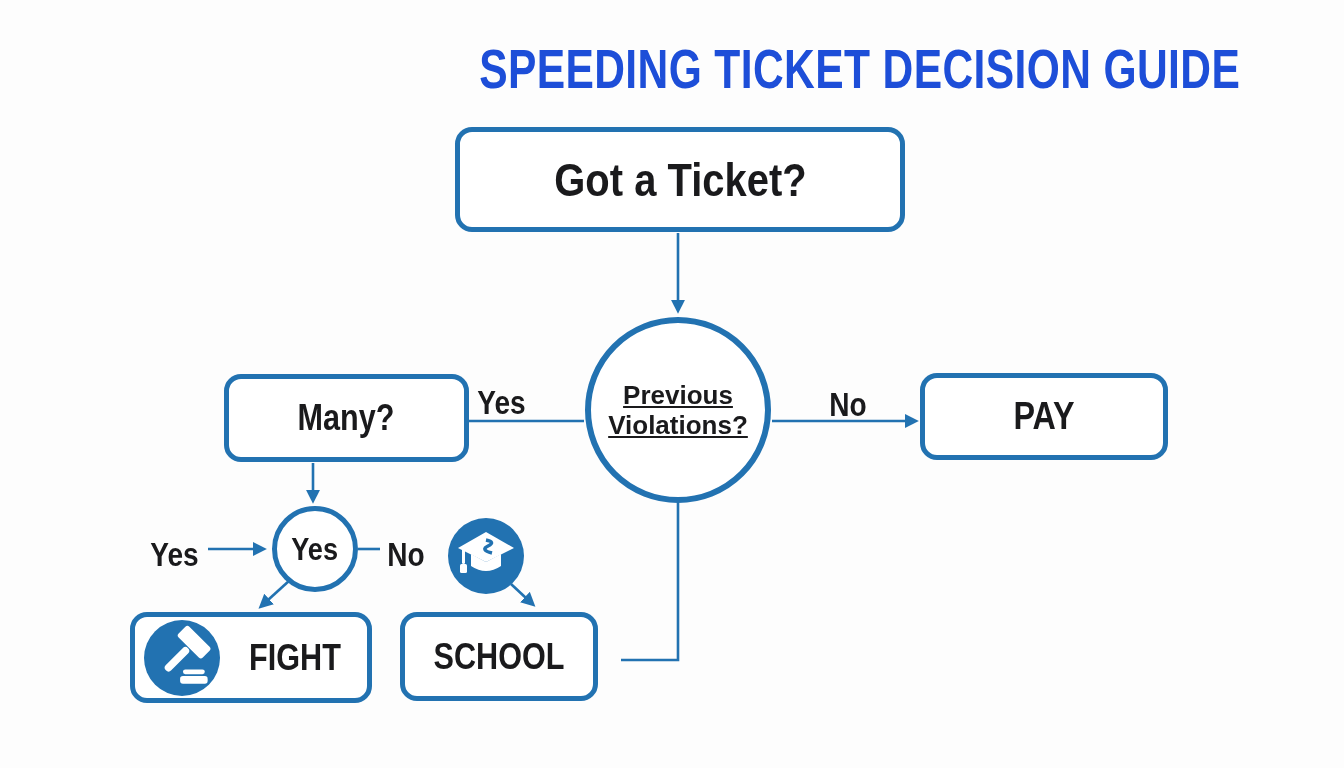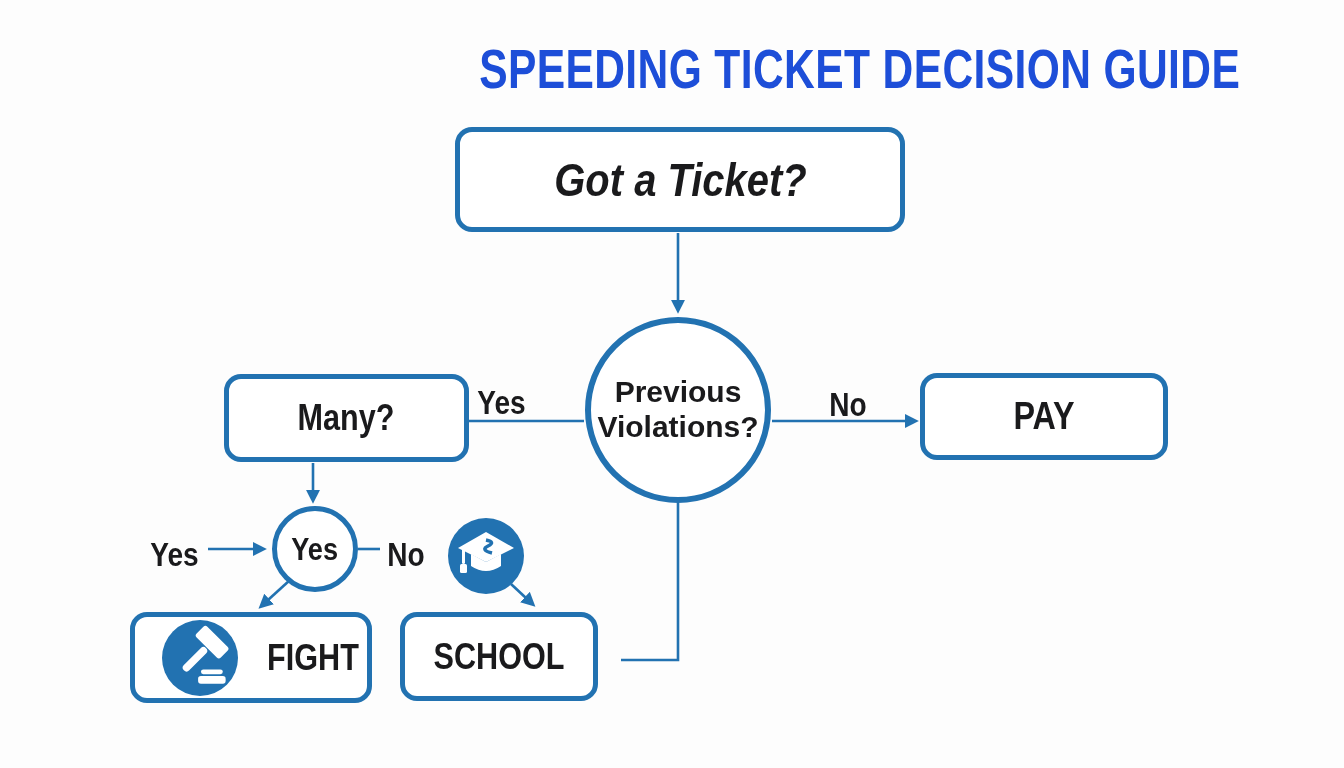--- a/index.html
+++ b/index.html
@@ -19,27 +19,27 @@
   .connectors{position:absolute;top:0;left:0;}
   .box{
     position:absolute;background:#ffffff;border:5px solid #2272b1;border-radius:17px;
     display:flex;align-items:center;justify-content:center;box-sizing:border-box;
   }
   .circle{
     position:absolute;background:#ffffff;border:6px solid #2272b1;border-radius:50%;
     display:flex;align-items:center;justify-content:center;box-sizing:border-box;
     text-align:center;
   }
-  #node-got-ticket{left:455px;top:127px;width:450px;height:105px;font-size:47px;font-style:italic;}
-  #node-violations{left:585px;top:317px;width:186px;height:186px;font-size:30px;line-height:1.16;}
+  #node-got-ticket{left:455px;top:127px;width:450px;height:105px;font-size:47px;}
+  #node-violations{left:585px;top:317px;width:186px;height:186px;font-size:26px;line-height:1.16;text-decoration:underline;}
   #node-violations .wrap{width:168px;}
   #node-many{left:192px;top:374px;width:245px;height:88px;font-size:36px;margin-left:32px;}
   #node-pay{left:920px;top:373px;width:248px;height:87px;font-size:38px;}
   #node-yes{left:272px;top:506px;width:86px;height:86px;border-width:5px;font-size:32px;}
-  #node-fight{left:130px;top:612px;width:242px;height:91px;font-size:36px;justify-content:flex-end;padding-left:9px;gap:21px;}
+  #node-fight{left:130px;top:612px;width:242px;height:91px;font-size:36px;justify-content:flex-start;padding-left:9px;gap:21px;}
   #node-school{left:400px;top:612px;width:198px;height:89px;font-size:36px;}
   .edge-label{position:absolute;font-size:33px;color:#1a1a1c;}
   #lbl-many-yes{left:473px;top:384px;}
   #lbl-pay-no{left:826px;top:386px;}
   #lbl-fight-yes{left:146px;top:536px;}
   #lbl-school-no{left:384px;top:536px;}
   .badge{position:absolute;}
   #cap-badge{left:448px;top:518px;}
 </style>
 </head>

